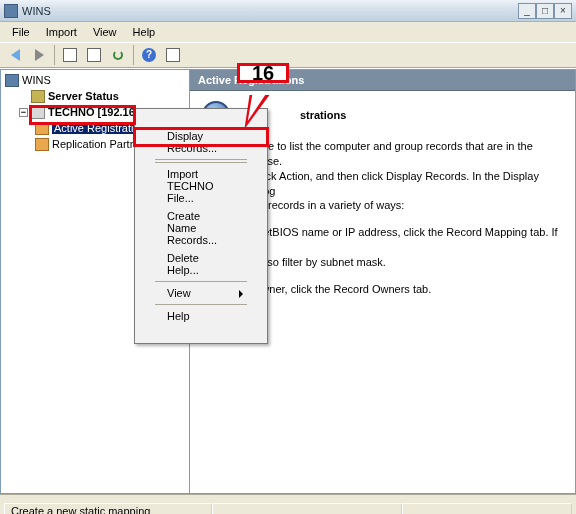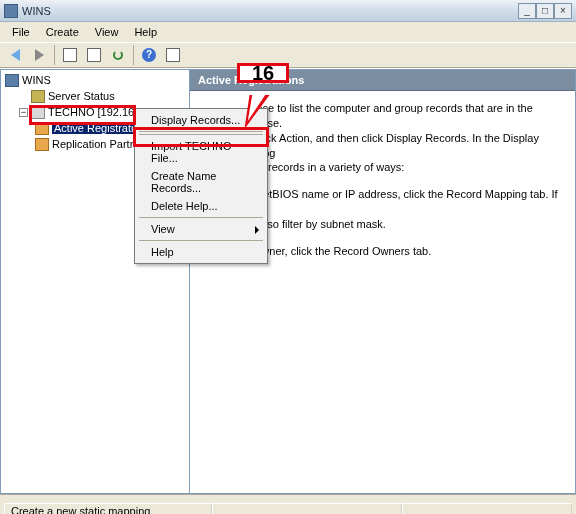--- a/index.html
+++ b/index.html
@@ -56,21 +56,21 @@
     display:flex; height:calc(100% - 88px);
     border-top:1px solid #fff;
   }
   .tree-pane {
     width:190px; background:#fff; border:1px solid #7f9db9;
     overflow:hidden; position:relative;
     margin:0; padding:2px 0 0 2px;
   }
   .tree-row { display:flex;align-items:center;height:16px; padding-left:2px; }
   .tree-row.l1 { padding-left:2px; }
-  .tree-row.l2 { padding-left:16px; }
+  .tree-row.l2 { padding-left:16px;font-weight:bold; }
   .tree-row.l3 { padding-left:32px; }
   .tree-icon { width:14px;height:13px;margin-right:3px;flex:none; }
   .tree-icon.wins { background:#5c7fa8;border:1px solid #3d5b7c; }
   .tree-icon.status { background:#c4b454;border:1px solid #8a7a3a; }
   .tree-icon.server { background:#d8d8d8;border:1px solid #888; }
   .tree-icon.db { background:#e9a84d;border:1px solid #a86c23; }
   .expander {
     width:9px;height:9px;border:1px solid #888;background:#fff;
     font-size:9px;line-height:7px;text-align:center;color:#000;margin-right:3px;
     flex:none;
@@ -101,21 +101,21 @@
   }
   .big-icon::after{content:'i';color:#fff;font-weight:bold;font-size:16px;position:absolute;left:9px;top:2px;font-family:Georgia;}
   .content-title { font-weight:bold;font-size:11px; }
   .content-p { margin:0 0 12px 0; }
 
   .ctx-menu {
     position:absolute; left:134px; top:108px;
     width:134px; background:#f1f1f1;
     border:1px solid #7a7a7a;
     box-shadow:2px 2px 3px rgba(0,0,0,0.3);
-    padding:2px;
+    padding:18px;
     z-index:50;
   }
   .ctx-item {
     padding:3px 18px 3px 14px; font-size:11px;
     position:relative;
   }
   .ctx-item.sel { background:#0a246a;color:#fff; }
   .ctx-sep { height:1px;background:#aca899;margin:2px 2px; }
   .ctx-item.submenu::after {
     content:''; position:absolute; right:6px; top:6px;
@@ -162,21 +162,21 @@
   <div class="title-text">WINS</div>
   <div class="win-btns">
     <div class="win-btn">_</div>
     <div class="win-btn">□</div>
     <div class="win-btn">×</div>
   </div>
 </div>
 
 <div class="menubar">
   <div class="menu-item">File</div>
-  <div class="menu-item">Create</div>
+  <div class="menu-item">Import</div>
   <div class="menu-item">View</div>
   <div class="menu-item">Help</div>
 </div>
 
 <div class="toolbar">
   <div class="tb-btn">
       <div class="arrow-left"></div>
     </div>
   <div class="tb-btn">
       <div class="arrow-right"></div>
@@ -223,20 +223,26 @@
     </div>
     <div class="tree-row l3">
       <div class="tree-icon db"></div>
       <span class="tree-label">Replication Partners</span>
     </div>
   </div>
 
   <div class="content-pane">
     <div class="content-header">Active Registrations</div>
     <div class="content-body">
+      <div class="content-icon-row">
+        <div class="big-icon"></div>
+        <span class="content-title">
+          <span style="visibility:hidden">Active Regi</span><span>strations</span>
+        </span>
+      </div>
       <p class="content-p">
         <span style="visibility:hidden">Use this sp</span><span>ace to list the computer and group records that are in the WINS database.</span><br>
         <span style="visibility:hidden">To do this, </span><span>click Action, and then click Display Records. In the Display Records dialog</span><br>
         <span style="visibility:hidden">box, filter </span><span>the records in a variety of ways:</span>
       </p>
       <p class="content-p">
         <span style="visibility:hidden">To filter b</span><span>y NetBIOS name or IP address, click the Record Mapping tab. If you filter by</span><br>
         <span style="visibility:hidden">IP, you ca</span><span>n also filter by subnet mask.</span>
       </p>
       <p class="content-p">

